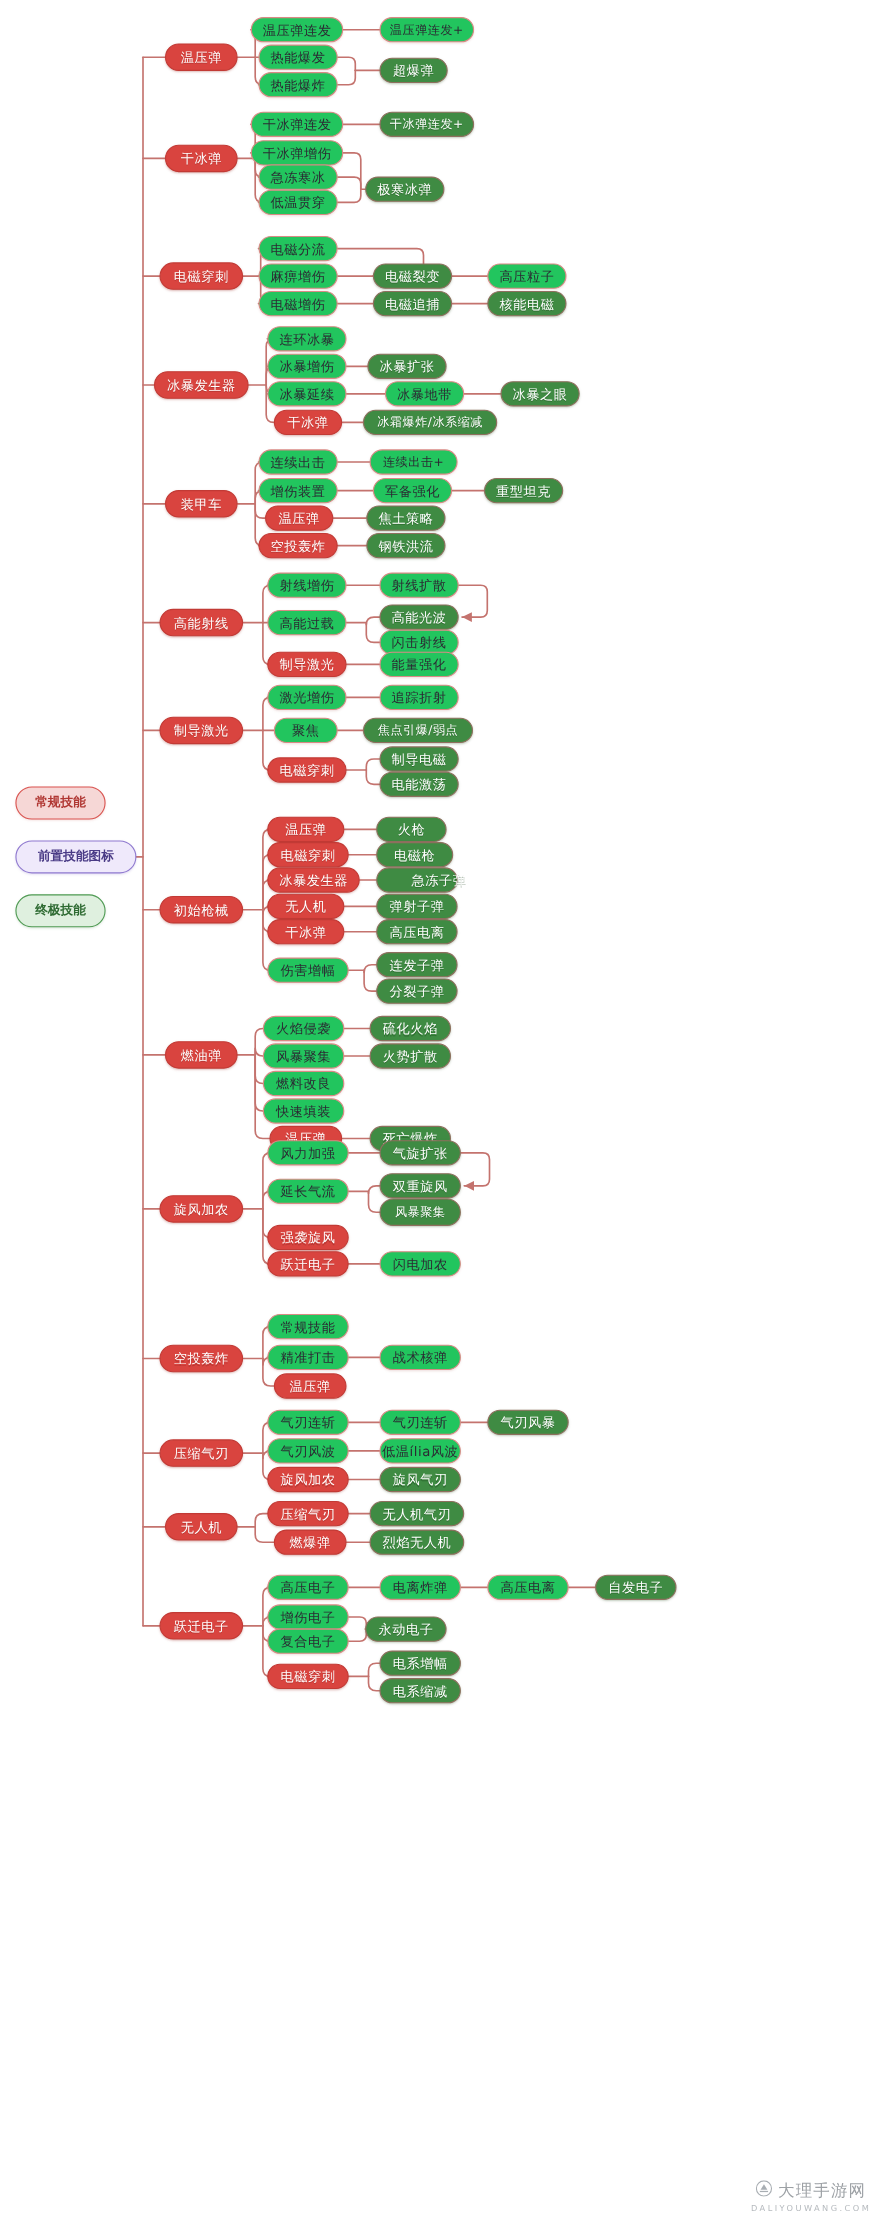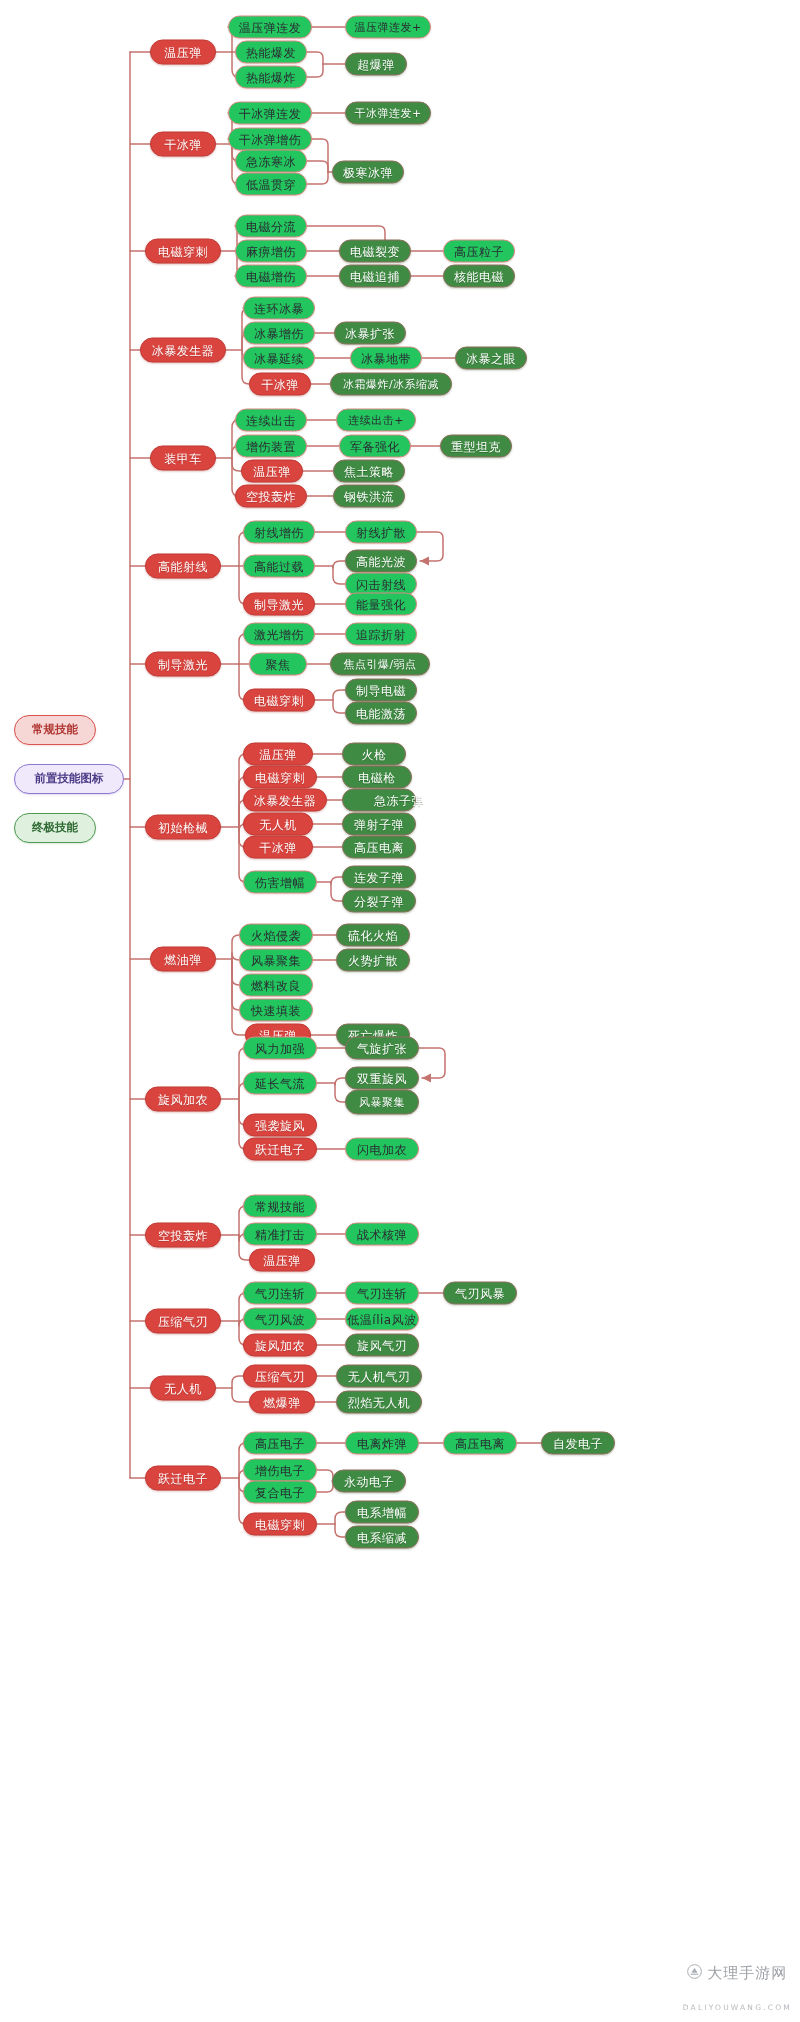--- a/index.html
+++ b/index.html
@@ -52,21 +52,21 @@
     border-radius:999px;white-space:nowrap;line-height:1;
     font-weight:bold;
   }
   .wm{
     position:absolute;right:8px;bottom:10px;
     display:flex;flex-direction:column;align-items:center;
     color:#9aa0a6;opacity:.85;
   }
   .wm-row{display:flex;align-items:flex-start;gap:5px;}
   .wm-title{font-size:15px;color:#8c9196;letter-spacing:1px;}
-  .wm-sub{font-size:7.5px;color:#a9aeb3;letter-spacing:2.2px;margin-top:20px;}
+  .wm-sub{font-size:7.5px;color:#a9aeb3;letter-spacing:2.2px;margin-top:2px;}
   .wm-logo{width:15px;height:15px;}
 </style>
 </head>
 <body>
 
 <div id="canvas">
   <svg class="wires" id="wires" viewBox="0 0 800 2022">
       <defs>
         <marker id="ah" markerWidth="7" markerHeight="7" refX="6" refY="3" orient="auto">
           <path d="M0,0 L6,3 L0,6 z" fill="#c4736e"></path>

